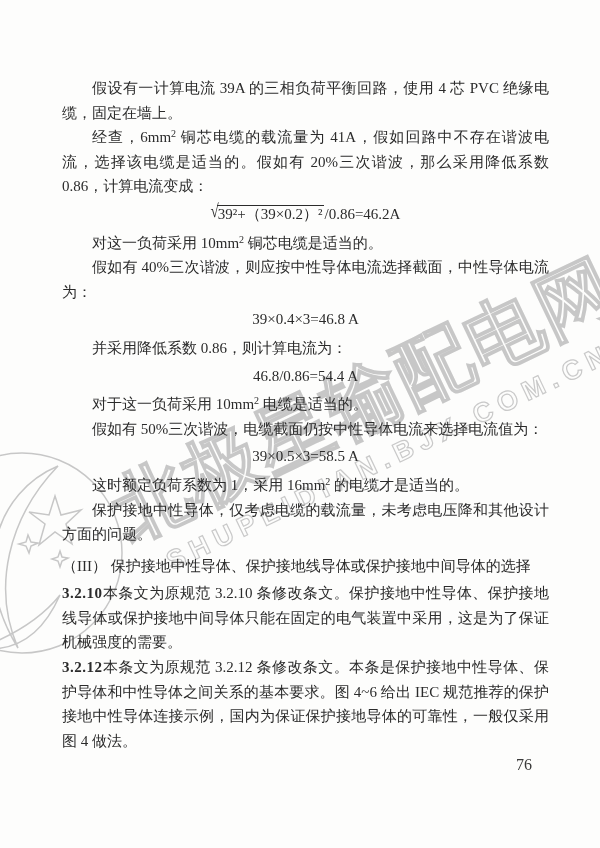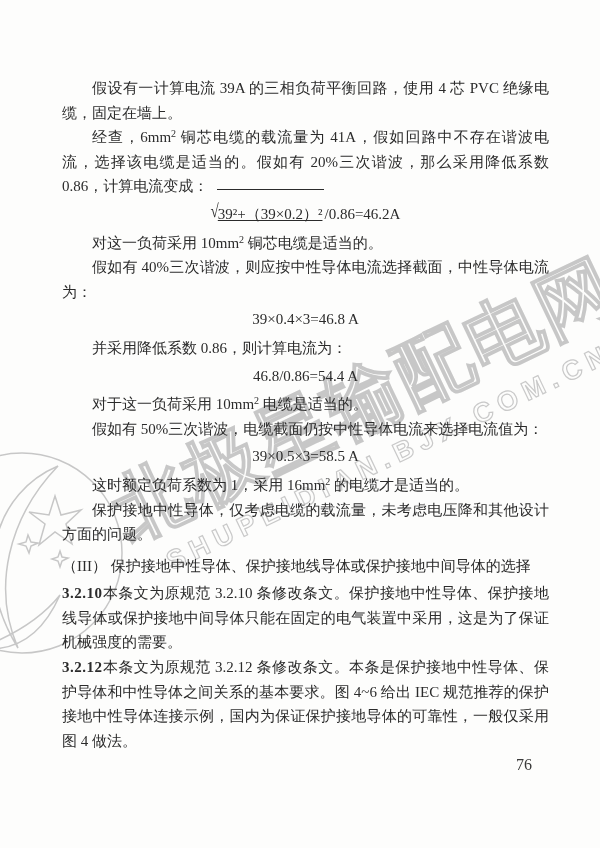--- a/index.html
+++ b/index.html
@@ -69,22 +69,21 @@
   }
   .sqrt { white-space: nowrap; }
   .radical {
     display: inline-block;
     transform: scaleY(1.25);
     transform-origin: bottom;
     margin-right: -2px;
   }
   .radicand {
     border-top: 1px solid #2b2b2b;
-    padding: 16px 2px 0 1px;
-    text-decoration: underline;
+    padding: 0 2px 0 1px;
   }
   .page-number {
     position: absolute;
     right: 68px;
     bottom: 74px;
     z-index: 1;
     font-size: 16px;
     color: #3a3a3a;
   }
 </style>

